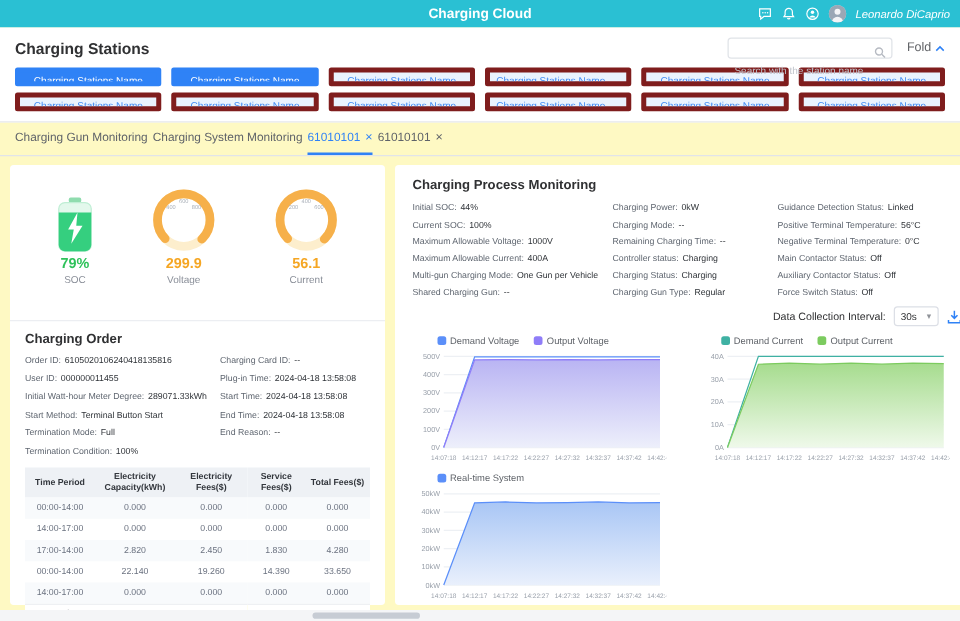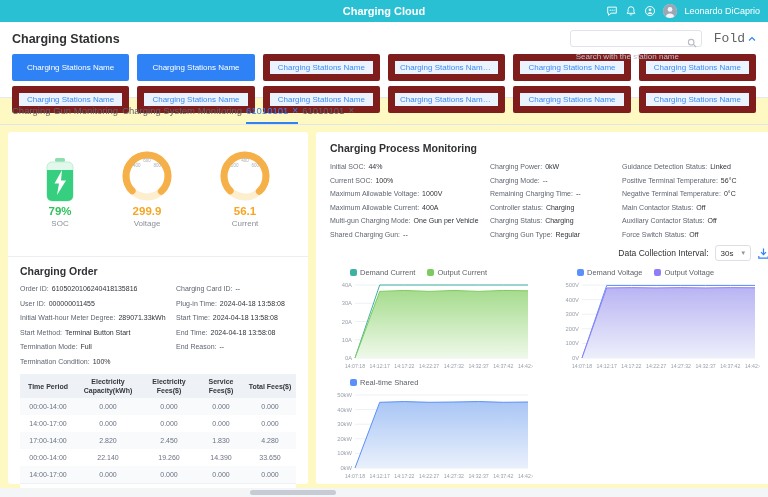--- a/index.html
+++ b/index.html
@@ -2,37 +2,37 @@
 <html><head>
 <meta charset="utf-8">
 <style>
   * { box-sizing: border-box; }
   body { margin:0; background:#e7e9ee; font-family:"Liberation Sans", sans-serif; }
   .app { position:relative; width:768px; height:497px; background:#fef9c3; overflow:hidden; }
 
   
   .topbar { position:absolute; top:0; left:0; right:0; height:22px; background:#2ac0d3; color:#fff; }
   .topbar-title { position:absolute; left:50%; top:0; transform:translateX(-50%); line-height:22px; font-size:11px; font-weight:bold; }
-  .topbar-right { position:absolute; right:8px; top:0; height:22px; display:flex; align-items:center; gap:7px; }
+  .topbar-right { position:absolute; right:8px; top:0; height:22px; display:flex; align-items:center; gap:7px;font-style:italic; }
   .tb-icon { width:12px; height:12px; display:inline-flex; cursor:pointer; }
   .tb-icon svg { width:12px; height:12px; }
   .avatar { width:14px; height:14px; border-radius:50%; background:#cfd8e3; overflow:hidden; display:inline-flex; align-items:flex-end; justify-content:center; }
   .username { font-size:9px; cursor:pointer; }
 
   
   .stations-panel { position:absolute; top:22px; left:0; right:0; height:76px; background:#fff; border-bottom:1px solid #e6e8ec; }
   .stations-head { display:flex; align-items:center; padding:8px 12px 5px; }
   .stations-title { margin:0; font-size:12.5px; color:#303133; font-weight:bold; flex:1; }
   .search-box { position:relative; width:132px; height:17px; border:1px solid #e0e3e8; border-radius:3px; display:flex; align-items:center; padding:0 16px 0 5px; background:#fff; }
   .search-box input { border:none; outline:none; width:100%; font-size:8px; color:#333; padding:0; background:transparent;margin-top:36px; }
   .search-box input::placeholder { color:#c0c4cc; }
   .search-icon { position:absolute; right:4px; top:3px; width:10px; height:10px; }
-  .fold { display:flex; align-items:center; gap:3px; margin-left:12px; font-size:13px; color:#606266; cursor:pointer;font-family:Liberation Mono, monospace; }
+  .fold { display:flex; align-items:center; gap:3px; margin-left:12px; font-size:10px; color:#606266; cursor:pointer; }
   .stations-grid { display:grid; grid-template-columns:repeat(6,1fr); gap:5px 8px; padding:2px 12px 0; }
-  .station-btn { height:27px; font-size:8px; line-height:13px; border-radius:2px; border:7px solid #7f1d1d; background:#eaf3fe; color:#3d8af5; white-space:nowrap; overflow:hidden; text-overflow:ellipsis; padding:0 5px; cursor:pointer; font-family:inherit; }
+  .station-btn { height:15px; font-size:8px; line-height:13px; border-radius:2px; border:4px solid #7f1d1d; background:#eaf3fe; color:#3d8af5; white-space:nowrap; overflow:hidden; text-overflow:ellipsis; padding:0 5px; cursor:pointer; font-family:inherit; }
   .station-btn.selected { background:#2f82f6; border-color:#2f82f6; color:#fff; }
 
   
   .tabbar { position:absolute; top:99px; left:0; right:0; height:26px; display:flex; align-items:stretch; padding:0 12px; gap:4px; border-bottom:1px solid #e1e4e9; font-size:9.5px; color:#5f6369; }
   .tab { display:flex; align-items:center; gap:4px; cursor:pointer; border-bottom:2px solid transparent; }
   .tab.active { color:#2f82f6; border-bottom-color:#2f82f6; }
   .tab-close { font-size:10px; line-height:10px; cursor:pointer; }
 
   
   .card { position:absolute; background:#fff; border-radius:3px; }
@@ -338,63 +338,20 @@
       </span>
       <span class="dl-icon">
         <svg viewBox="0 0 13 13">
             <path d="M6.5 1.5v6M4 5.2l2.5 2.5L9 5.2" fill="none" stroke="#2f82f6" stroke-width="1.2"></path>
             <path d="M1.8 9v2.2h9.4V9" fill="none" stroke="#2f82f6" stroke-width="1.2"></path>
           </svg>
       </span>
     </div>
 
     <div class="charts">
-      <div class="chart-wrap">
-        <div class="legend">
-            <span class="legend-item">
-              <span class="legend-marker" style="background: rgb(63, 177, 163);"></span>
-              <span>Demand Current</span>
-            </span>
-            <span class="legend-item">
-              <span class="legend-marker" style="background: rgb(124, 203, 95);"></span>
-              <span>Output Current</span>
-            </span>
-          </div>
-        <div class="chart-body">
-            <svg width="205" height="92">
-              <defs>
-                <linearGradient id="gcurrent1" x1="0" y1="0" x2="0" y2="1">
-                  <stop offset="0" stop-color="#a6dc8e"></stop>
-                  <stop offset="1" stop-color="#eff9ea"></stop>
-                </linearGradient>
-              </defs>
-              <line x1="27" y1="79" x2="200" y2="79" stroke="#edf0f4" stroke-width="1"></line>
-              <text x="24" y="81" text-anchor="end" font-size="5.8" fill="#9aa1ab" font-family="&quot;Liberation Sans&quot;, sans-serif">0A</text>
-              <line x1="27" y1="60.75" x2="200" y2="60.75" stroke="#edf0f4" stroke-width="1"></line>
-              <text x="24" y="62.75" text-anchor="end" font-size="5.8" fill="#9aa1ab" font-family="&quot;Liberation Sans&quot;, sans-serif">10A</text>
-              <line x1="27" y1="42.5" x2="200" y2="42.5" stroke="#edf0f4" stroke-width="1"></line>
-              <text x="24" y="44.5" text-anchor="end" font-size="5.8" fill="#9aa1ab" font-family="&quot;Liberation Sans&quot;, sans-serif">20A</text>
-              <line x1="27" y1="24.25" x2="200" y2="24.25" stroke="#edf0f4" stroke-width="1"></line>
-              <text x="24" y="26.25" text-anchor="end" font-size="5.8" fill="#9aa1ab" font-family="&quot;Liberation Sans&quot;, sans-serif">30A</text>
-              <line x1="27" y1="6" x2="200" y2="6" stroke="#edf0f4" stroke-width="1"></line>
-              <text x="24" y="8" text-anchor="end" font-size="5.8" fill="#9aa1ab" font-family="&quot;Liberation Sans&quot;, sans-serif">40A</text>
-              <text x="27" y="89" text-anchor="middle" font-size="5.2" fill="#9aa1ab" font-family="&quot;Liberation Sans&quot;, sans-serif">14:07:18</text>
-              <text x="51.714285714285715" y="89" text-anchor="middle" font-size="5.2" fill="#9aa1ab" font-family="&quot;Liberation Sans&quot;, sans-serif">14:12:17</text>
-              <text x="76.42857142857143" y="89" text-anchor="middle" font-size="5.2" fill="#9aa1ab" font-family="&quot;Liberation Sans&quot;, sans-serif">14:17:22</text>
-              <text x="101.14285714285714" y="89" text-anchor="middle" font-size="5.2" fill="#9aa1ab" font-family="&quot;Liberation Sans&quot;, sans-serif">14:22:27</text>
-              <text x="125.85714285714286" y="89" text-anchor="middle" font-size="5.2" fill="#9aa1ab" font-family="&quot;Liberation Sans&quot;, sans-serif">14:27:32</text>
-              <text x="150.57142857142856" y="89" text-anchor="middle" font-size="5.2" fill="#9aa1ab" font-family="&quot;Liberation Sans&quot;, sans-serif">14:32:37</text>
-              <text x="175.28571428571428" y="89" text-anchor="middle" font-size="5.2" fill="#9aa1ab" font-family="&quot;Liberation Sans&quot;, sans-serif">14:37:42</text>
-              <text x="200" y="89" text-anchor="middle" font-size="5.2" fill="#9aa1ab" font-family="&quot;Liberation Sans&quot;, sans-serif">14:42:47</text>
-              <polyline points="27,79 51.714285714285715,6 76.42857142857143,6 101.14285714285714,6 125.85714285714286,6 150.57142857142856,6 175.28571428571428,6 200,6" fill="none" stroke="#3fb1a3" stroke-width="1"></polyline>
-              <polygon points="27,79 27,79 51.714285714285715,12.387500000000003 76.42857142857143,11.474999999999998 101.14285714285714,12.387500000000003 125.85714285714286,11.474999999999998 150.57142857142856,12.387500000000003 175.28571428571428,11.474999999999998 200,11.840000000000005 200,79" fill="url(#gcurrent1)"></polygon>
-              <polyline points="27,79 51.714285714285715,12.387500000000003 76.42857142857143,11.474999999999998 101.14285714285714,12.387500000000003 125.85714285714286,11.474999999999998 150.57142857142856,12.387500000000003 175.28571428571428,11.474999999999998 200,11.840000000000005" fill="none" stroke="#7ccb5f" stroke-width="1"></polyline>
-            </svg>
-          </div>
-      </div>
       <div class="chart-wrap">
         <div class="legend">
             <span class="legend-item">
               <span class="legend-marker" style="background: rgb(91, 143, 249);"></span>
               <span>Demand Voltage</span>
             </span>
             <span class="legend-item">
               <span class="legend-marker" style="background: rgb(143, 125, 248);"></span>
               <span>Output Voltage</span>
             </span>
@@ -429,22 +386,65 @@
               <text x="200" y="89" text-anchor="middle" font-size="5.2" fill="#9aa1ab" font-family="&quot;Liberation Sans&quot;, sans-serif">14:42:47</text>
               <polyline points="27,79 51.714285714285715,6.438000000000001 76.42857142857143,6.438000000000001 101.14285714285714,6.438000000000001 125.85714285714286,6.438000000000001 150.57142857142856,6.438000000000001 175.28571428571428,6.438000000000001 200,6.438000000000001" fill="none" stroke="#5b8ff9" stroke-width="1"></polyline>
               <polygon points="27,79 27,79 51.714285714285715,8.920000000000002 76.42857142857143,8.628000000000002 101.14285714285714,8.920000000000002 125.85714285714286,8.628000000000002 150.57142857142856,8.920000000000002 175.28571428571428,8.628000000000002 200,8.774000000000003 200,79" fill="url(#gvoltage1)"></polygon>
               <polyline points="27,79 51.714285714285715,8.920000000000002 76.42857142857143,8.628000000000002 101.14285714285714,8.920000000000002 125.85714285714286,8.628000000000002 150.57142857142856,8.920000000000002 175.28571428571428,8.628000000000002 200,8.774000000000003" fill="none" stroke="#8f7df8" stroke-width="1"></polyline>
             </svg>
           </div>
       </div>
       <div class="chart-wrap">
         <div class="legend">
             <span class="legend-item">
+              <span class="legend-marker" style="background: rgb(63, 177, 163);"></span>
+              <span>Demand Current</span>
+            </span>
+            <span class="legend-item">
+              <span class="legend-marker" style="background: rgb(124, 203, 95);"></span>
+              <span>Output Current</span>
+            </span>
+          </div>
+        <div class="chart-body">
+            <svg width="205" height="92">
+              <defs>
+                <linearGradient id="gcurrent1" x1="0" y1="0" x2="0" y2="1">
+                  <stop offset="0" stop-color="#a6dc8e"></stop>
+                  <stop offset="1" stop-color="#eff9ea"></stop>
+                </linearGradient>
+              </defs>
+              <line x1="27" y1="79" x2="200" y2="79" stroke="#edf0f4" stroke-width="1"></line>
+              <text x="24" y="81" text-anchor="end" font-size="5.8" fill="#9aa1ab" font-family="&quot;Liberation Sans&quot;, sans-serif">0A</text>
+              <line x1="27" y1="60.75" x2="200" y2="60.75" stroke="#edf0f4" stroke-width="1"></line>
+              <text x="24" y="62.75" text-anchor="end" font-size="5.8" fill="#9aa1ab" font-family="&quot;Liberation Sans&quot;, sans-serif">10A</text>
+              <line x1="27" y1="42.5" x2="200" y2="42.5" stroke="#edf0f4" stroke-width="1"></line>
+              <text x="24" y="44.5" text-anchor="end" font-size="5.8" fill="#9aa1ab" font-family="&quot;Liberation Sans&quot;, sans-serif">20A</text>
+              <line x1="27" y1="24.25" x2="200" y2="24.25" stroke="#edf0f4" stroke-width="1"></line>
+              <text x="24" y="26.25" text-anchor="end" font-size="5.8" fill="#9aa1ab" font-family="&quot;Liberation Sans&quot;, sans-serif">30A</text>
+              <line x1="27" y1="6" x2="200" y2="6" stroke="#edf0f4" stroke-width="1"></line>
+              <text x="24" y="8" text-anchor="end" font-size="5.8" fill="#9aa1ab" font-family="&quot;Liberation Sans&quot;, sans-serif">40A</text>
+              <text x="27" y="89" text-anchor="middle" font-size="5.2" fill="#9aa1ab" font-family="&quot;Liberation Sans&quot;, sans-serif">14:07:18</text>
+              <text x="51.714285714285715" y="89" text-anchor="middle" font-size="5.2" fill="#9aa1ab" font-family="&quot;Liberation Sans&quot;, sans-serif">14:12:17</text>
+              <text x="76.42857142857143" y="89" text-anchor="middle" font-size="5.2" fill="#9aa1ab" font-family="&quot;Liberation Sans&quot;, sans-serif">14:17:22</text>
+              <text x="101.14285714285714" y="89" text-anchor="middle" font-size="5.2" fill="#9aa1ab" font-family="&quot;Liberation Sans&quot;, sans-serif">14:22:27</text>
+              <text x="125.85714285714286" y="89" text-anchor="middle" font-size="5.2" fill="#9aa1ab" font-family="&quot;Liberation Sans&quot;, sans-serif">14:27:32</text>
+              <text x="150.57142857142856" y="89" text-anchor="middle" font-size="5.2" fill="#9aa1ab" font-family="&quot;Liberation Sans&quot;, sans-serif">14:32:37</text>
+              <text x="175.28571428571428" y="89" text-anchor="middle" font-size="5.2" fill="#9aa1ab" font-family="&quot;Liberation Sans&quot;, sans-serif">14:37:42</text>
+              <text x="200" y="89" text-anchor="middle" font-size="5.2" fill="#9aa1ab" font-family="&quot;Liberation Sans&quot;, sans-serif">14:42:47</text>
+              <polyline points="27,79 51.714285714285715,6 76.42857142857143,6 101.14285714285714,6 125.85714285714286,6 150.57142857142856,6 175.28571428571428,6 200,6" fill="none" stroke="#3fb1a3" stroke-width="1"></polyline>
+              <polygon points="27,79 27,79 51.714285714285715,12.387500000000003 76.42857142857143,11.474999999999998 101.14285714285714,12.387500000000003 125.85714285714286,11.474999999999998 150.57142857142856,12.387500000000003 175.28571428571428,11.474999999999998 200,11.840000000000005 200,79" fill="url(#gcurrent1)"></polygon>
+              <polyline points="27,79 51.714285714285715,12.387500000000003 76.42857142857143,11.474999999999998 101.14285714285714,12.387500000000003 125.85714285714286,11.474999999999998 150.57142857142856,12.387500000000003 175.28571428571428,11.474999999999998 200,11.840000000000005" fill="none" stroke="#7ccb5f" stroke-width="1"></polyline>
+            </svg>
+          </div>
+      </div>
+      <div class="chart-wrap">
+        <div class="legend">
+            <span class="legend-item">
               <span class="legend-marker" style="background: rgb(91, 143, 249);"></span>
-              <span>Real-time Shared</span>
+              <span>Real-time System</span>
             </span>
           </div>
         <div class="chart-body">
             <svg width="205" height="92">
               <defs>
                 <linearGradient id="gpower0" x1="0" y1="0" x2="0" y2="1">
                   <stop offset="0" stop-color="#a9c6f5"></stop>
                   <stop offset="1" stop-color="#e9f0fc"></stop>
                 </linearGradient>
               </defs>

